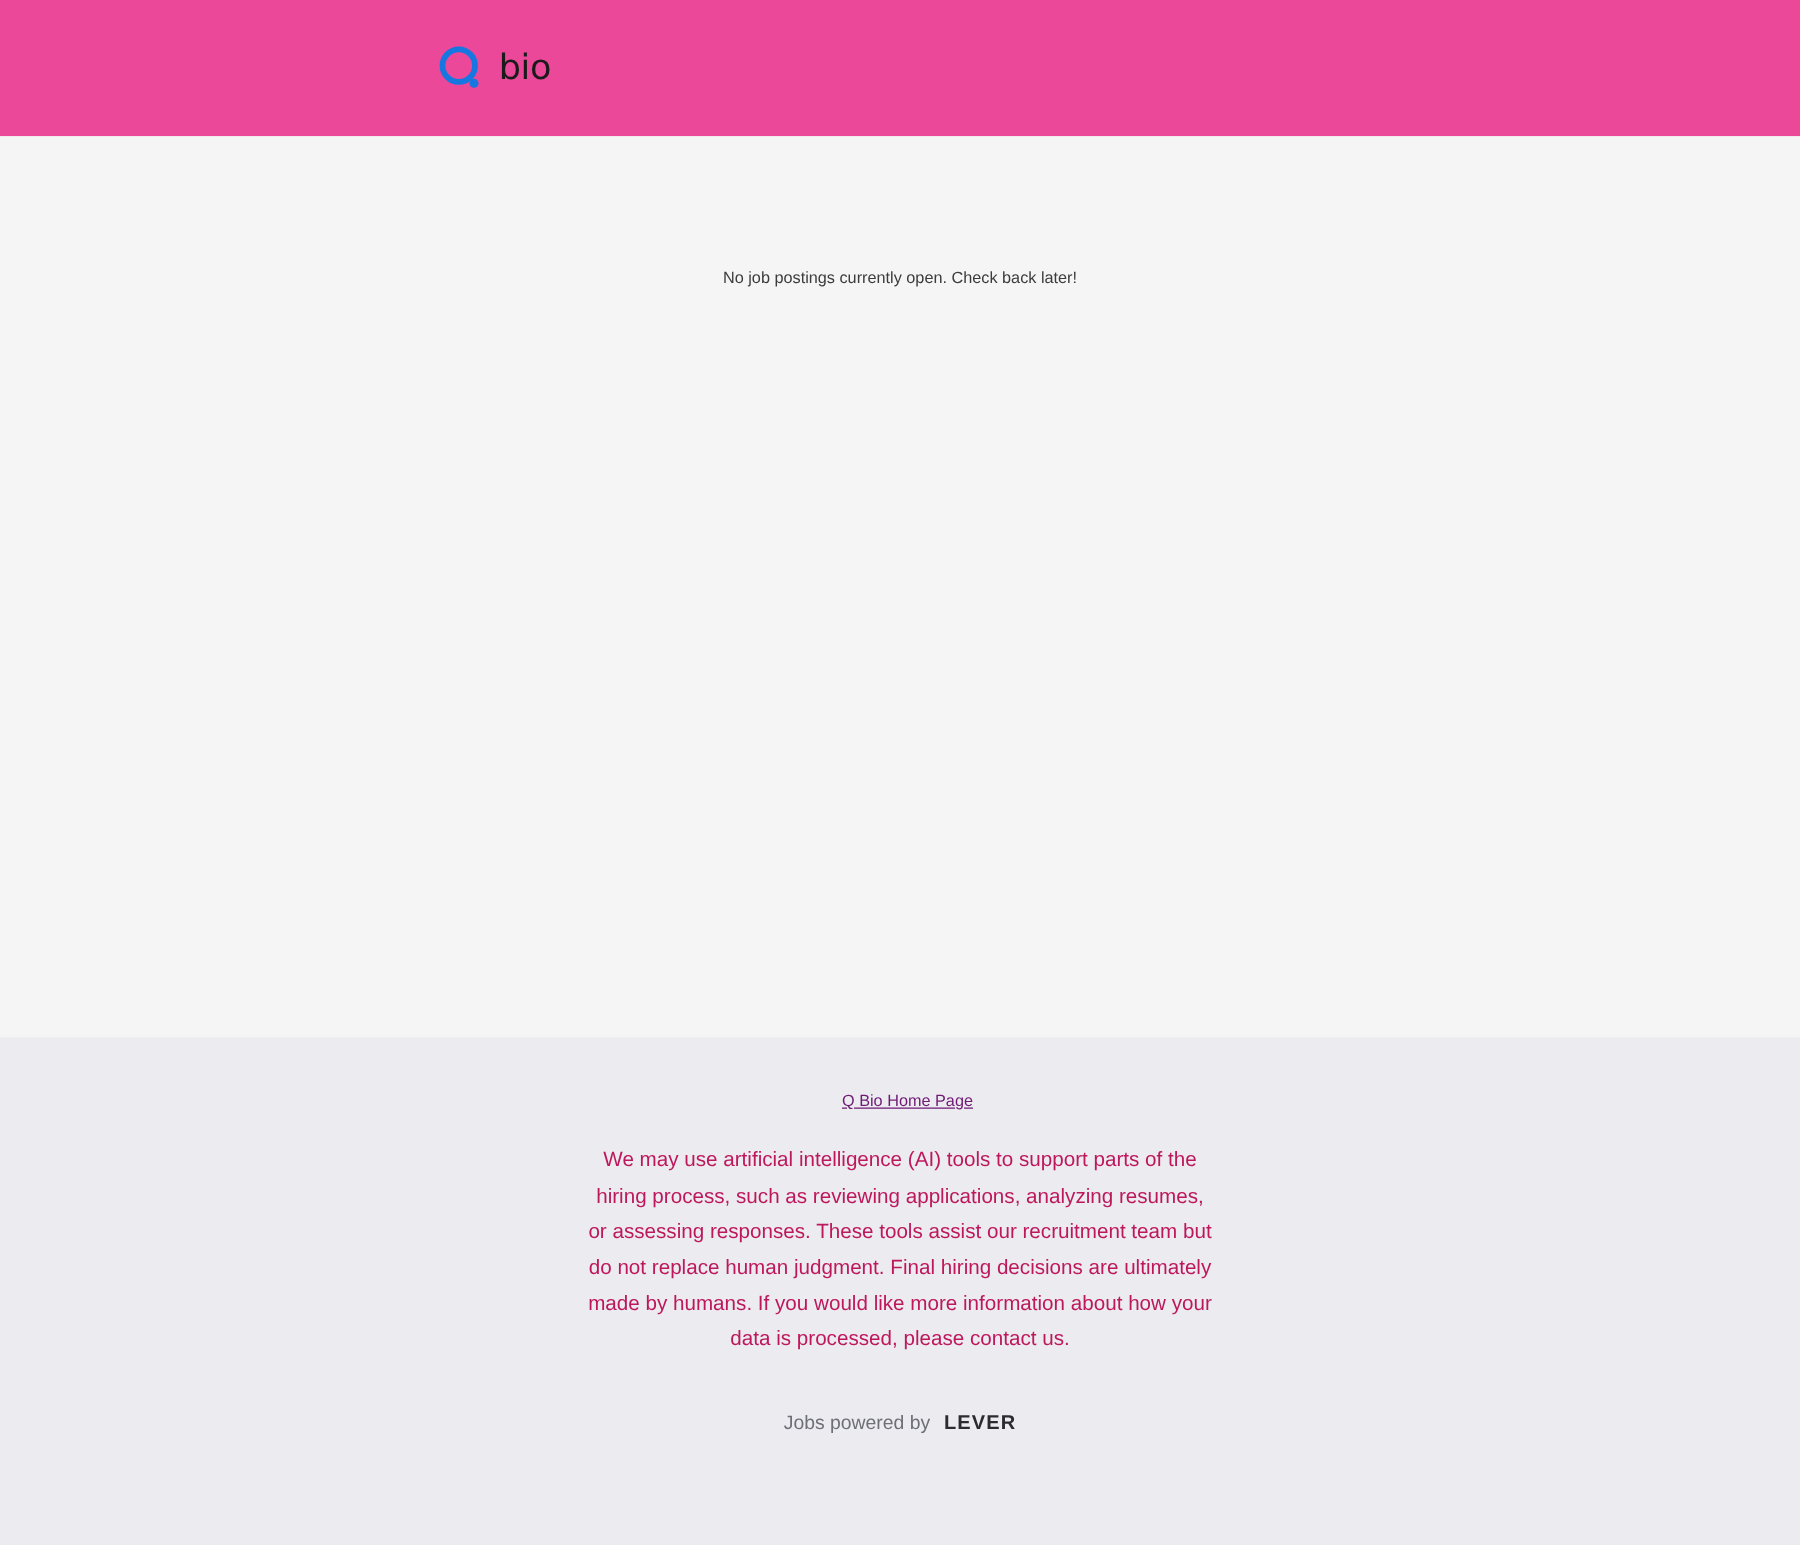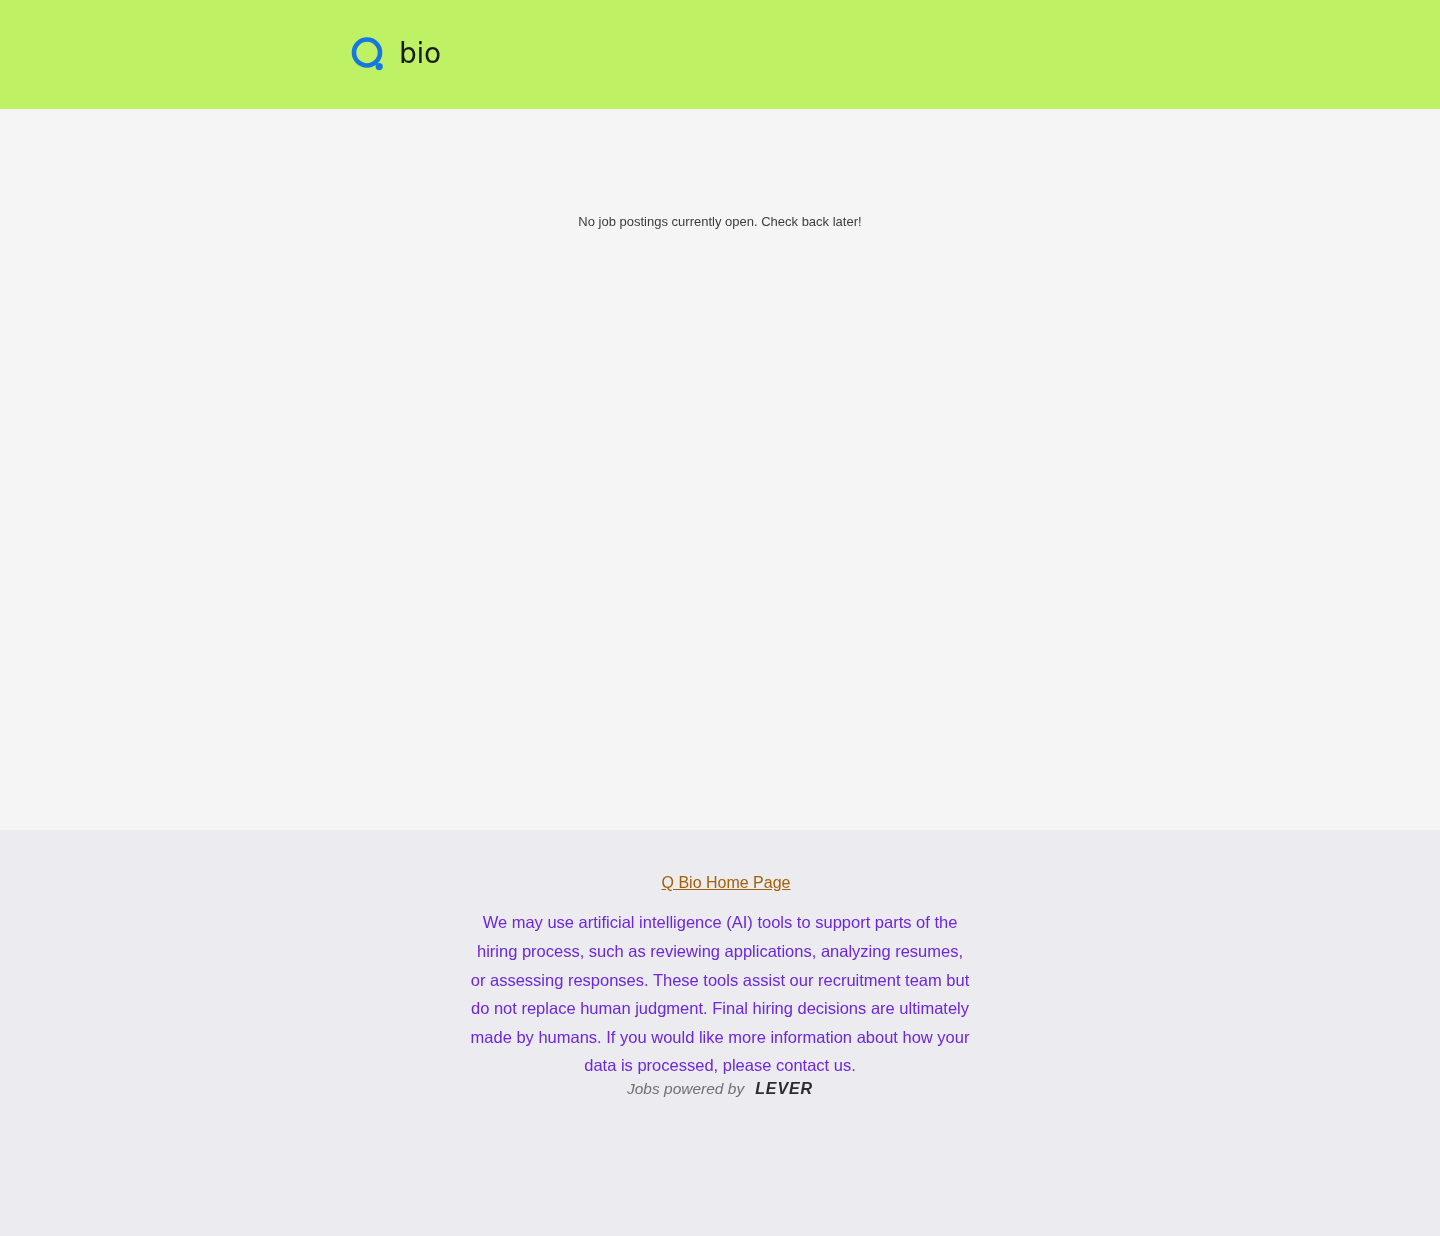--- a/index.html
+++ b/index.html
@@ -12,21 +12,21 @@
     width: 1440px;
     height: 1236px;
     font-family: "Liberation Sans", sans-serif;
     background: #ebebf0;
     overflow: hidden;
   }
 
   
   .site-header {
     height: 109px;
-    background: #bef264;
+    background: #ec4899;
     display: flex;
     align-items: center;
     padding-left: 348px;
   }
   .brand-logo {
     display: flex;
     align-items: center;
     gap: 9px;
     text-decoration: none;
     cursor: pointer;
@@ -65,41 +65,41 @@
 
   
   .site-footer {
     height: 406px;
     background: #ebebf0;
     text-align: center;
     padding-top: 42px;
   }
   .footer-link {
     display: inline-block;
-    font-size: 16px;
-    color: #a16207;
+    font-size: 13px;
+    color: #701a75;
     text-decoration: underline;
     cursor: pointer;
     line-height: 1.4;
     margin-left: 12px;
   }
   .ai-disclosure {
-    margin: 14px auto 0;
+    margin: 24px auto 0;
     width: 500px;
     font-size: 16.5px;
     line-height: 28.6px;
-    color: #6d28d9;
+    color: #be185d;
     font-weight: 400;
   }
   .powered-by {
+    margin-top: 44px;
     display: flex;
     align-items: baseline;
     justify-content: center;
     gap: 11px;
-    font-style: italic;
   }
   .powered-by-label {
     font-size: 15.5px;
     color: #6f6f77;
   }
   .lever-wordmark {
     font-size: 16px;
     font-weight: 700;
     letter-spacing: 0.9px;
     color: #2b2b30;

